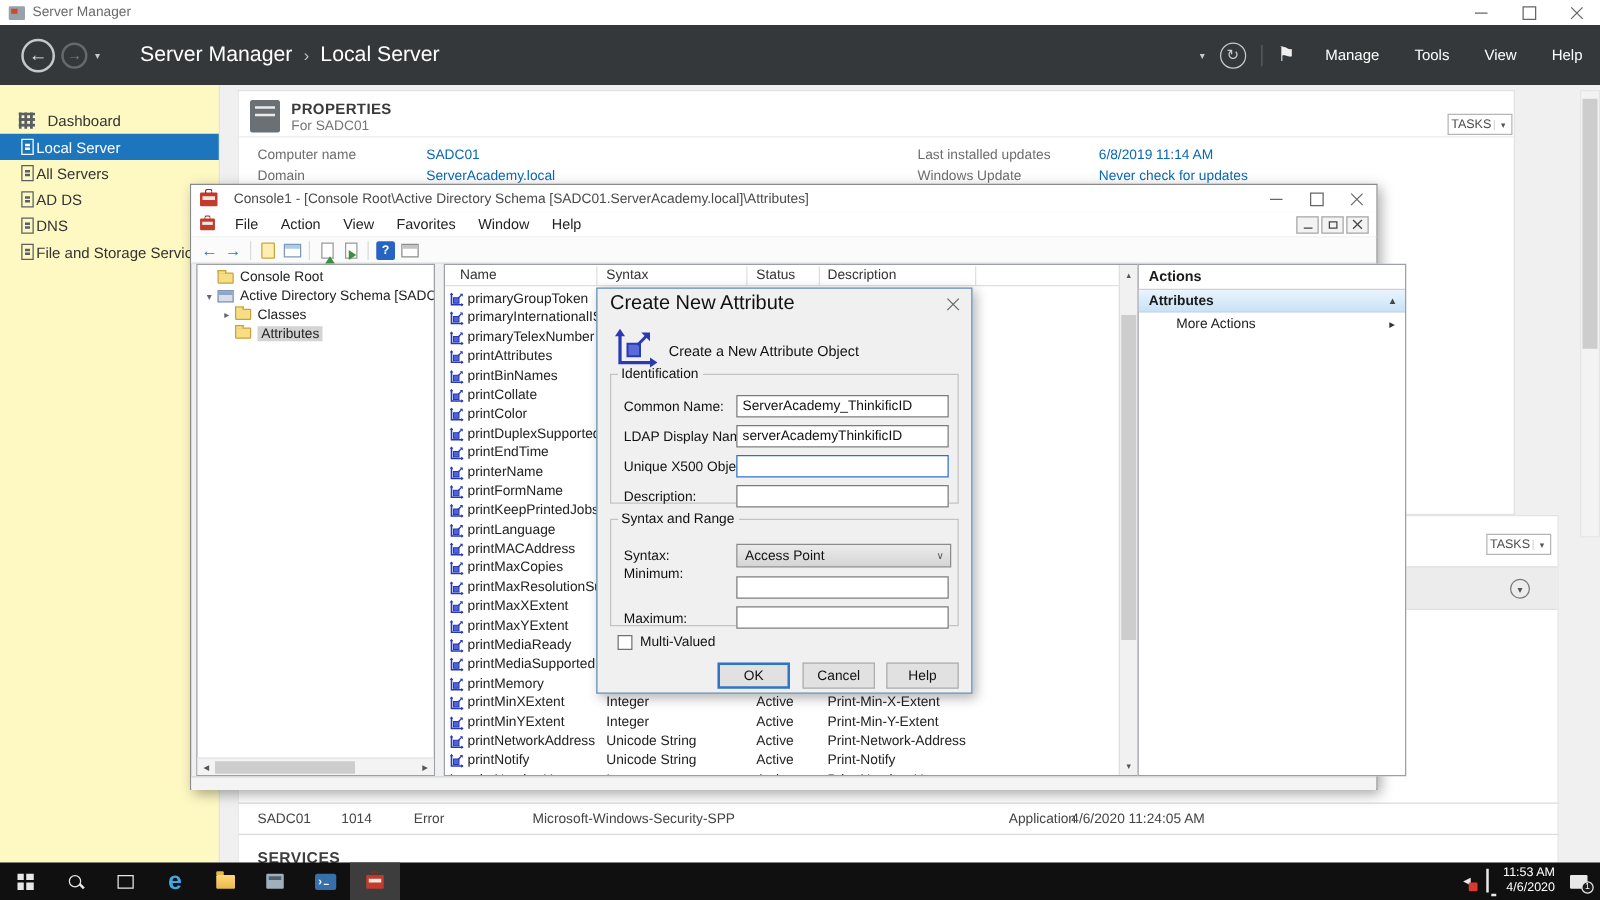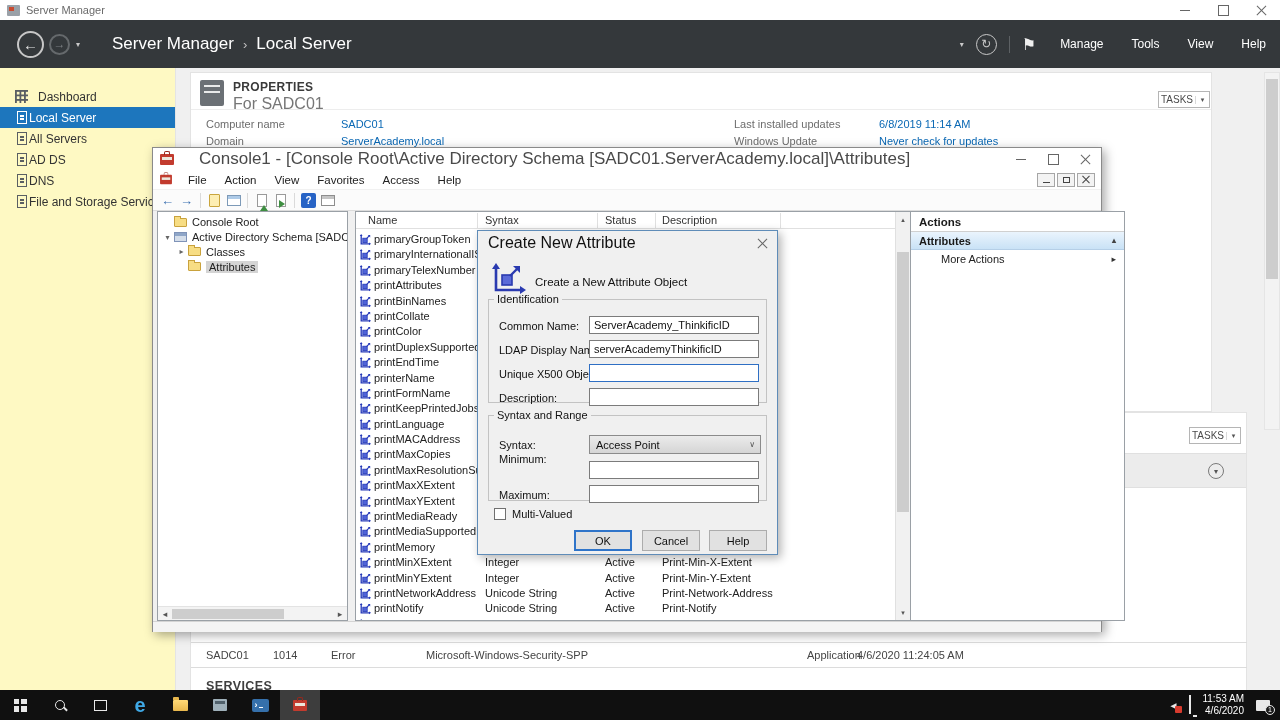--- a/index.html
+++ b/index.html
@@ -48,21 +48,21 @@
 .sb-arrow{margin-left:2px;font-size:8px;color:#777}
 
 
 .panel{position:absolute;background:#fff;border:1px solid #e3e3e3}
 #panelA{left:190px;top:72px;width:1022px;height:340px}
 #panelB{left:190px;top:412px;width:1057px;height:278px;border-bottom:none}
 .big-srv{position:absolute;left:9px;top:7px;width:24px;height:26px;background:#6b7075;border-radius:2px}
 .big-srv::before,.big-srv::after{content:"";position:absolute;left:4px;right:4px;height:2px;background:#fff;opacity:.85}
 .big-srv::before{top:5px}.big-srv::after{top:11px}
 .ptitle{position:absolute;left:42px;top:7px;font-size:12px;font-weight:bold;color:#3a3a3a;letter-spacing:.3px}
-.psub{position:absolute;left:42px;top:22px;font-size:16px;color:#767676}
+.psub{position:absolute;left:42px;top:22px;font-size:11px;color:#767676}
 .hdr-divider{position:absolute;left:0;top:36px;width:100%;border-top:1px solid #ededed}
 .prop-label{position:absolute;font-size:11px;color:#6d6d6d;white-space:nowrap}
 .prop-value{position:absolute;font-size:11px;color:#0a68b4;white-space:nowrap;cursor:pointer}
 .tasksbtn{position:absolute;width:52px;height:17px;border:1px solid #b5b5b5;background:#fff;font-size:10px;color:#4a4a4a;display:flex;align-items:center;cursor:pointer}
 .tasksbtn .lbl{flex:1;text-align:center}
 .tasksbtn .tc{width:14px;border-left:1px solid #d9d9d9;font-size:7px;color:#555;text-align:center}
 #graybar{position:absolute;left:1px;top:40px;width:1054px;height:35px;background:#ececec;border-top:1px solid #e0e0e0;border-bottom:1px solid #e0e0e0}
 #collapse-circ{position:absolute;right:22px;top:9px;width:16px;height:16px;border:1px solid #7a7a7a;border-radius:50%;font-size:8px;color:#555;display:flex;align-items:center;justify-content:center;cursor:pointer}
 #event-row{position:absolute;left:0px;top:229px;width:1056px;height:26px;border-top:1px solid #dcdcdc;border-bottom:1px solid #dcdcdc;font-size:11px;color:#444}
 #event-row span{position:absolute;top:6px;white-space:nowrap}
@@ -70,21 +70,21 @@
 #sm-scroll{position:absolute;left:1264px;top:72px;width:16px;height:358px;background:#f3f3f3;border:1px solid #e5e5e5}
 #sm-scroll .thumb{position:absolute;left:1px;top:6px;width:12px;height:200px;background:#cdcdcd}
 
 
 #console{position:absolute;left:152px;top:147px;width:950px;height:485px;background:#f0f0f0;border:1px solid #8a8a8a;box-shadow:3px 3px 10px rgba(0,0,0,.35)}
 #c-titlebar{position:absolute;left:0;top:0;width:100%;height:22px;background:#fff;display:flex;align-items:center}
 .mmc-ic{width:14px;height:11px;background:#c23b2e;border-radius:1px;position:relative;flex:none}
 .mmc-ic::before{content:"";position:absolute;top:-3px;left:4px;right:4px;height:3px;border:1px solid #97291d;border-bottom:none;border-radius:2px 2px 0 0}
 .mmc-ic::after{content:"";position:absolute;left:2px;right:2px;top:3px;height:3px;background:#ece7dc}
 #c-titlebar .mmc-ic{margin-left:7px}
-#c-title{font-size:17px;color:#4a4a4a;margin-left:25px;white-space:nowrap}
+#c-title{font-size:11px;color:#4a4a4a;margin-left:13px;white-space:nowrap}
 #c-controls{margin-left:auto;display:flex}
 #c-controls .wc{width:32px;height:22px}
 #c-menubar{position:absolute;left:0;top:22px;width:100%;height:20px;background:#fff;display:flex;align-items:center;border-bottom:1px solid #f1f1f1}
 #c-menubar .mmc-ic{margin-left:6px;transform:scale(.85)}
 #c-menu{display:flex;margin-left:6px}
 .cm{font-size:11.5px;color:#222;padding:0 9px;cursor:pointer}
 #child-controls{margin-left:auto;display:flex;margin-right:6px}
 .cwc{width:18px;height:14px;border:1px solid #a6a6a6;background:#f3f3f3;display:flex;align-items:center;justify-content:center;margin-left:2px}
 .mini-min{width:7px;height:1px;background:#444;margin-top:6px}
 .mini-rest{width:7px;height:6px;border:1px solid #444;position:relative;background:#f3f3f3}
@@ -328,21 +328,21 @@
         </span>
     </div>
   </div>
   <div id="c-menubar">
     <span class="mmc-ic"></span>
     <div id="c-menu">
         <span class="cm">File</span>
         <span class="cm">Action</span>
         <span class="cm">View</span>
         <span class="cm">Favorites</span>
-        <span class="cm">Access</span>
+        <span class="cm">Window</span>
         <span class="cm">Help</span>
       </div>
     <div id="child-controls">
       <span class="cwc">
           <span class="mini-min"></span>
         </span>
       <span class="cwc">
           <span class="mini-rest"></span>
         </span>
       <span class="cwc">

